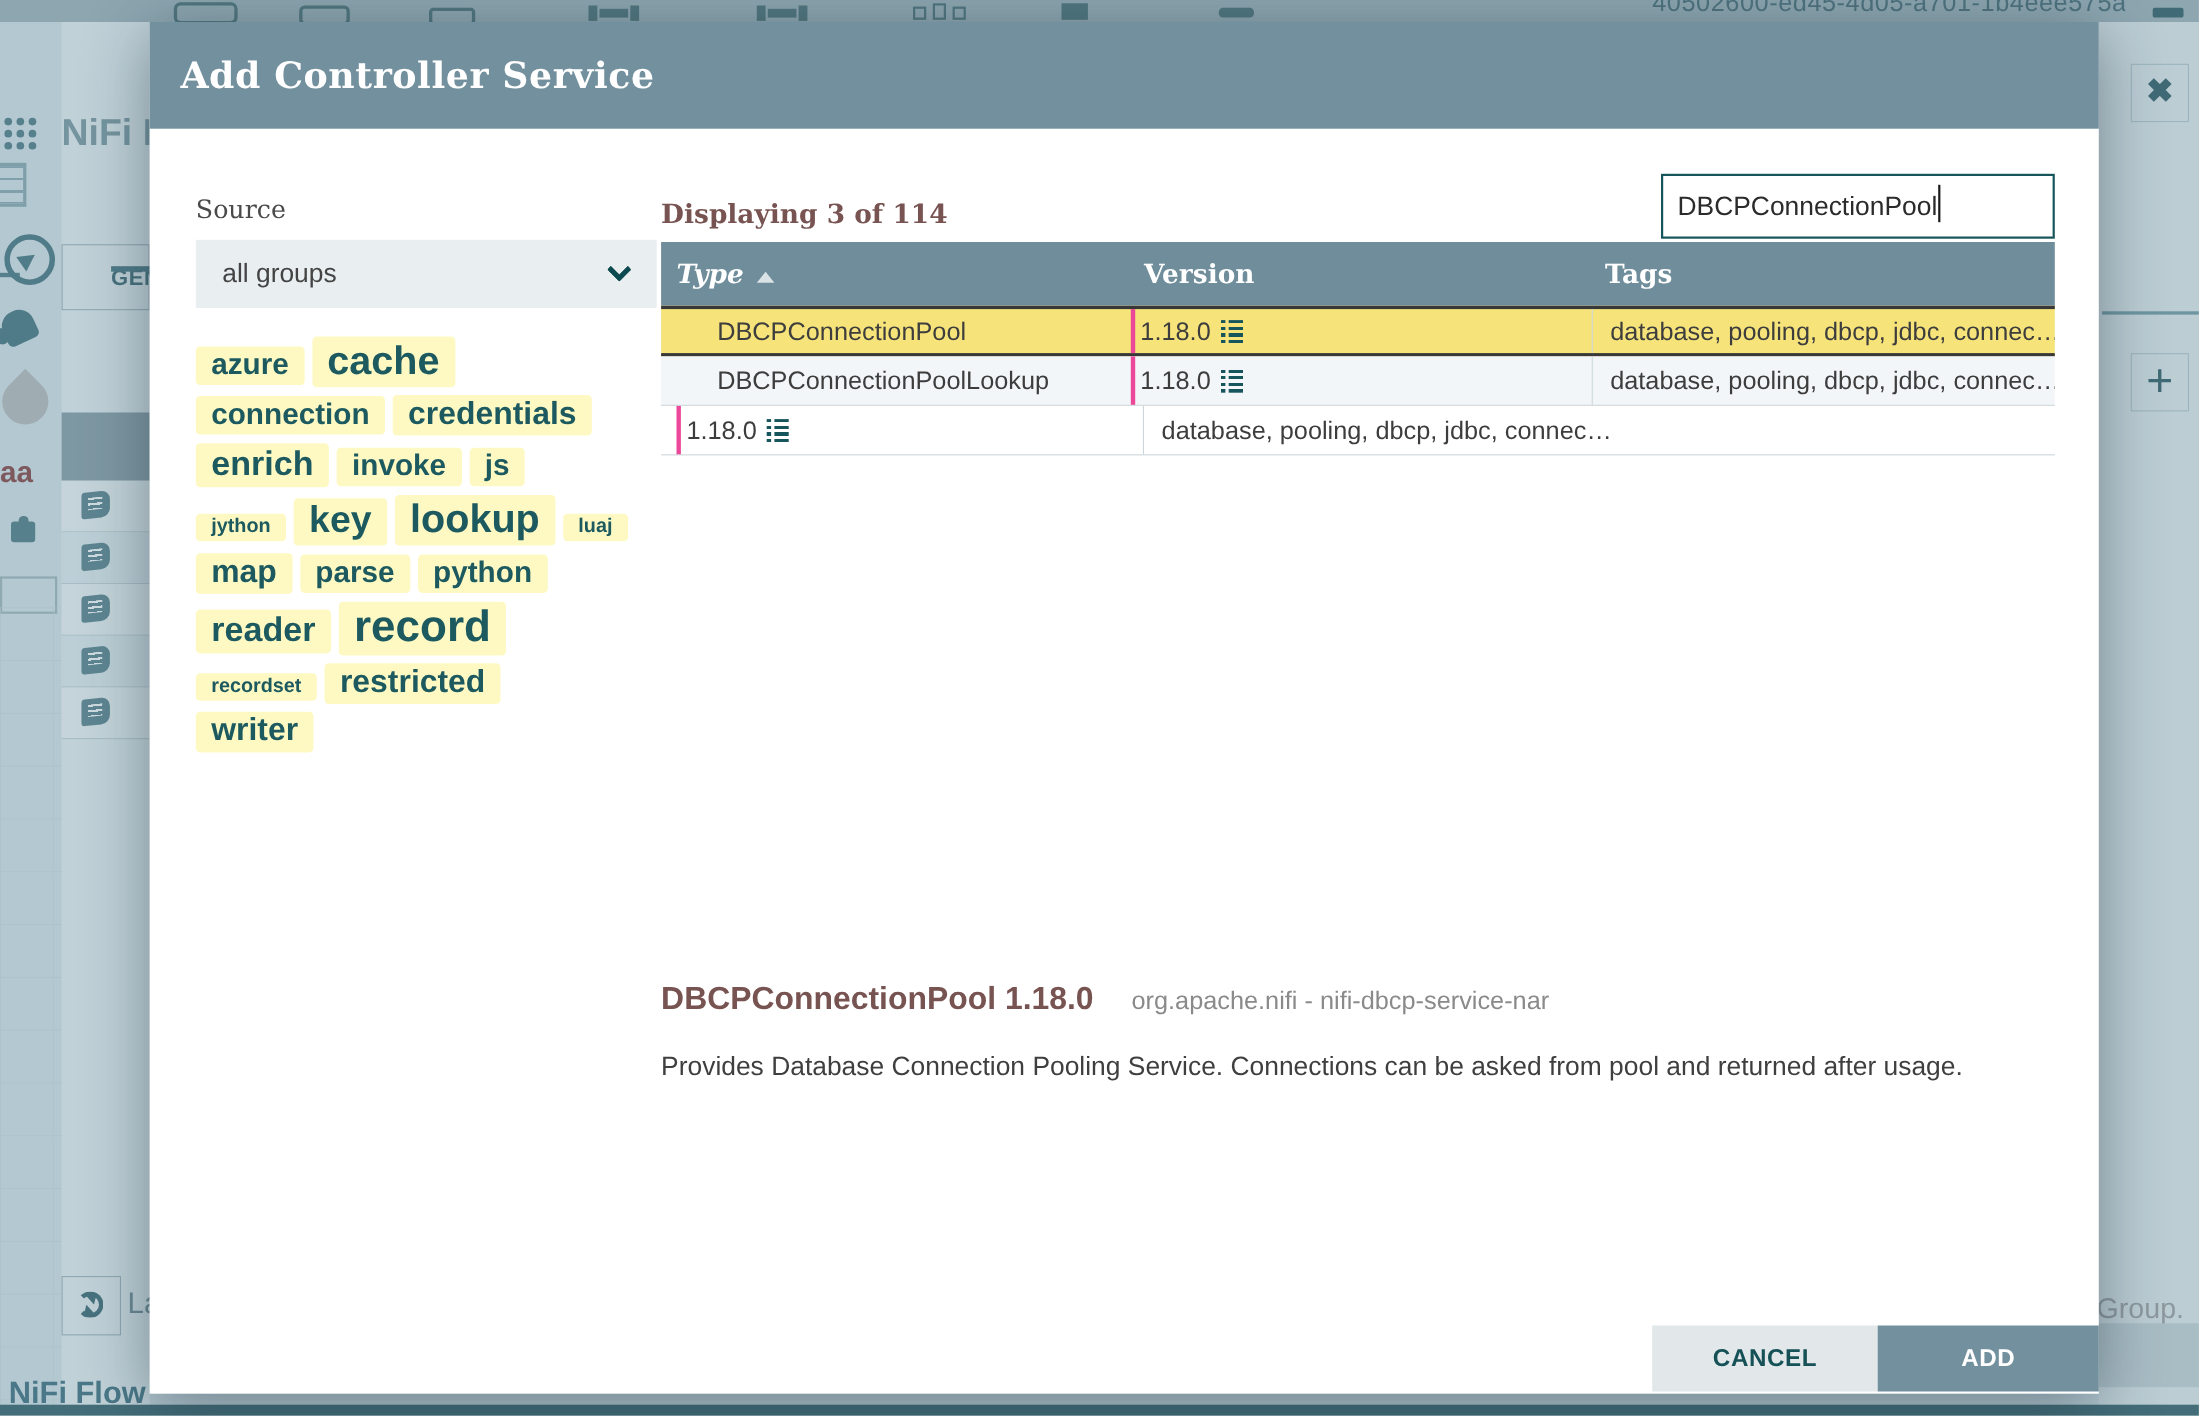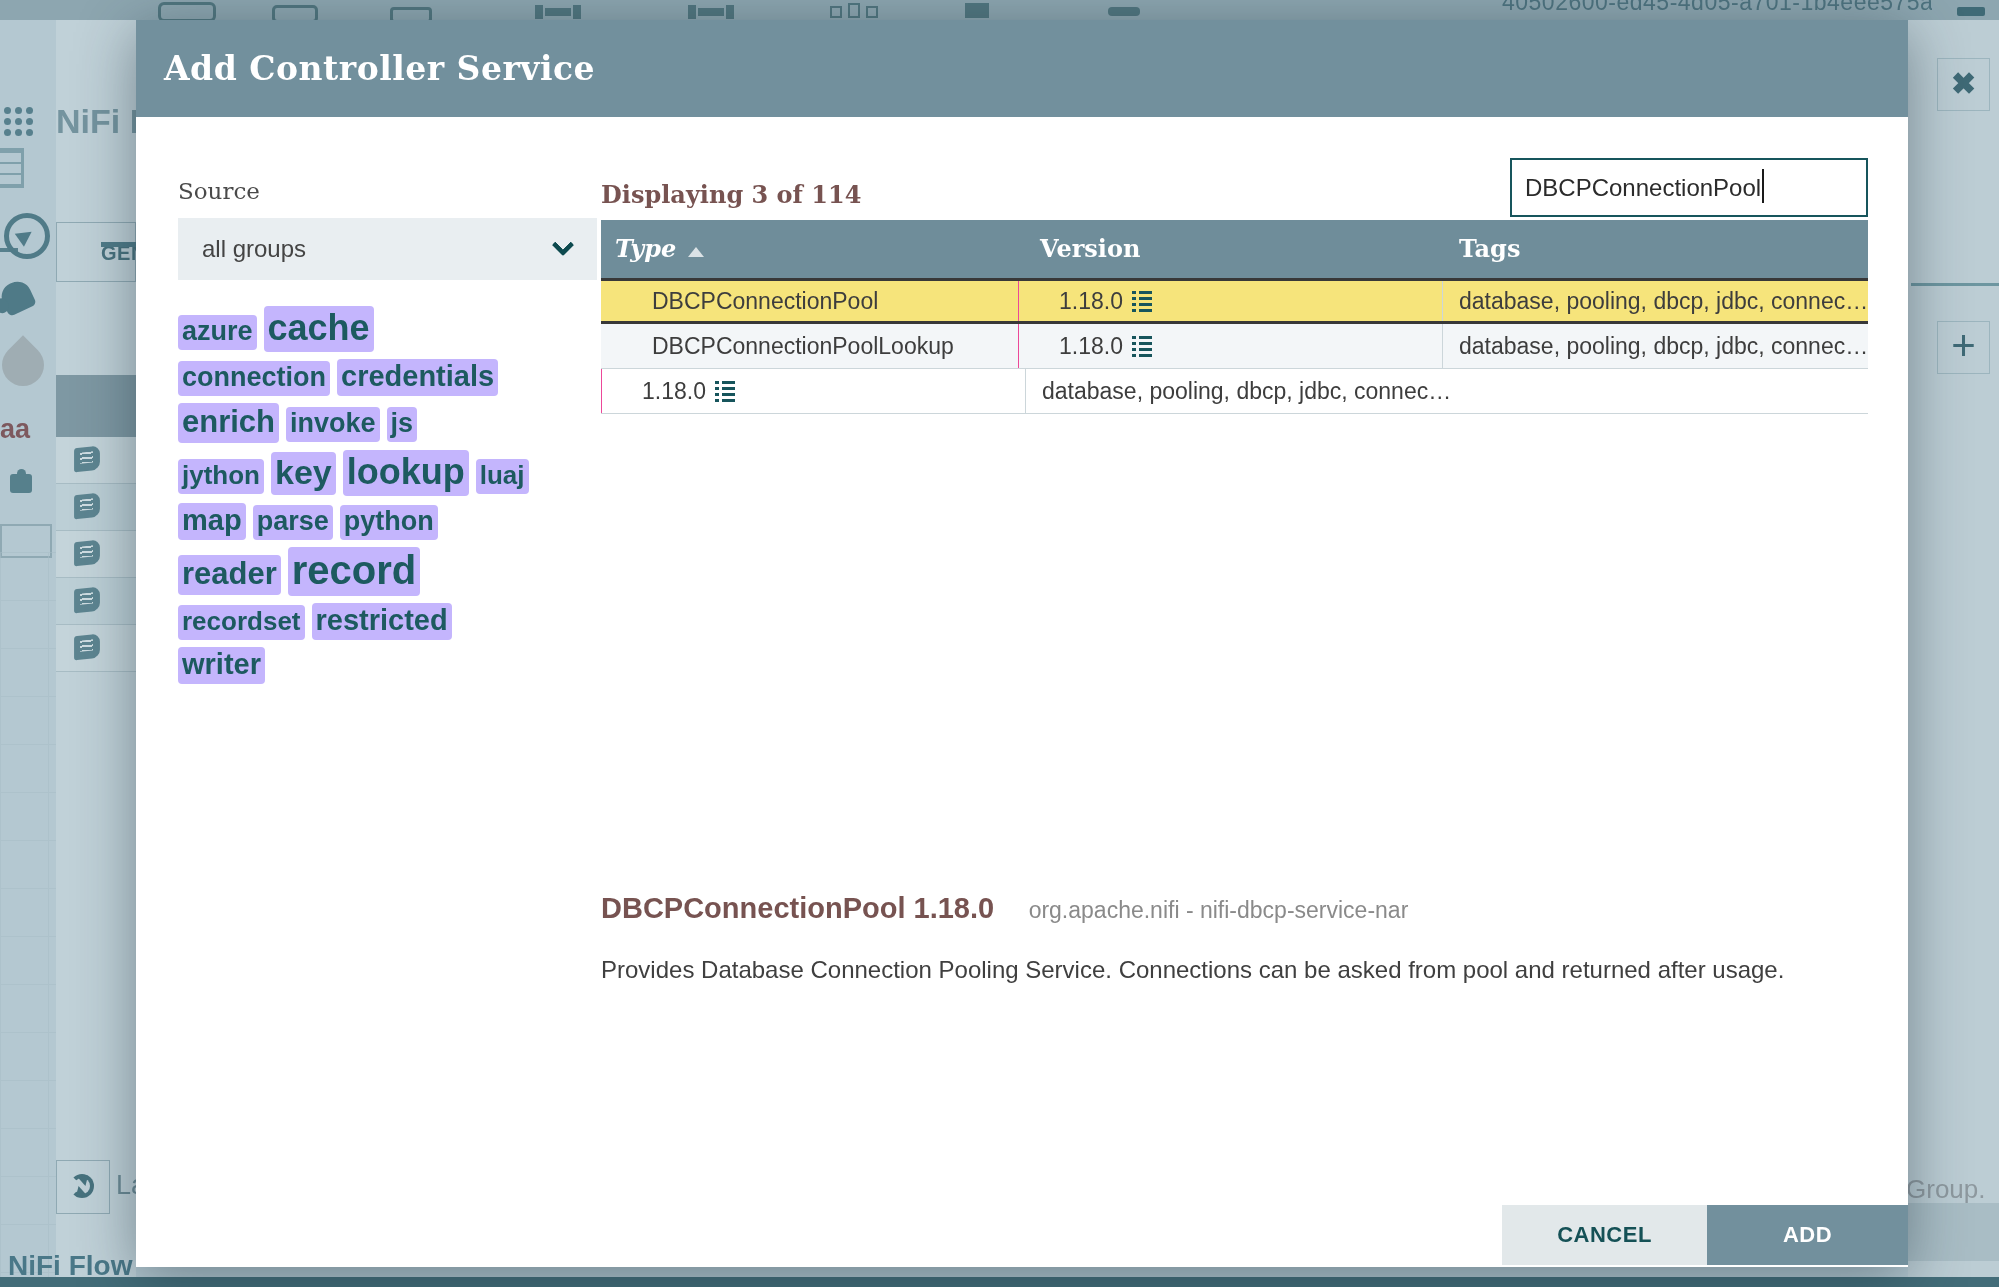--- a/index.html
+++ b/index.html
@@ -72,41 +72,41 @@
   .dialog-header { position:absolute; left:0; top:0; width:100%; height:97px; background:#72909d; }
   .dialog-title { position:absolute; left:28px; top:0; line-height:97px; font-family:"DejaVu Serif", serif; font-weight:bold; font-size:33px; color:#fff; letter-spacing:.5px; }
 
   .source-label { left:42px; top:158px; font-family:"DejaVu Serif", serif; font-size:23px; color:#4a4a4a; }
   .source-select { left:42px; top:198px; width:419px; height:62px; background:#e9eef1; cursor:pointer; }
   .source-value { position:absolute; left:24px; top:0; line-height:62px; font-size:24px; color:#444; }
   .chev { position:absolute; right:26px; top:19px; width:16px; height:16px; border-right:5px solid #0d4a4f; border-bottom:5px solid #0d4a4f; border-radius:2px; transform:rotate(45deg); }
 
   .tag-cloud { left:42px; top:286px; width:424px; }
   .tag-line { white-space:nowrap; margin-bottom:3px; }
-  .tag { display:inline-block; background:#c4b5fd; color:#1d5a60; font-weight:bold; border-radius:4px; padding:1px 4px 3px; margin:0 7px 4px 0; }
-  .fs26{font-size:26px;} .fs27{font-size:27px;} .fs29{font-size:29px;} .fs31{font-size:31px;}
+  .tag { display:inline-block; background:#fef9c3; color:#1d5a60; font-weight:bold; border-radius:4px; padding:1px 14px 3px; margin:0 7px 4px 0; }
+  .fs26{font-size:18px;} .fs27{font-size:27px;} .fs29{font-size:29px;} .fs31{font-size:31px;}
   .fs34{font-size:34px;} .fs36{font-size:36px;} .fs40{font-size:40px;}
 
   .displaying { left:465px; top:160px; font-family:"DejaVu Serif", serif; font-weight:bold; font-size:24px; color:#775351; }
 
   .filter-box { left:1374px; top:138px; width:358px; height:59px; border:2px solid #17555c; background:#fff; cursor:text; }
   .filter-text { position:absolute; left:13px; top:0; line-height:55px; font-size:24px; color:#2b2b2b; white-space:nowrap; }
   .caret { display:inline-block; width:2px; height:34px; background:#1a1a1a; vertical-align:-7px; margin-left:1px; }
 
   .svc-table { left:465px; top:200px; width:1267px; }
   .thead { display:flex; height:58px; background:#6f8d9a; color:#fff; font-family:"DejaVu Serif", serif; font-weight:bold; font-size:24px; }
   .th { line-height:58px; }
   .th-type { width:417px; padding-left:14px; font-style:italic; }
   .th-version { width:424px; padding-left:22px; }
   .th-tags { width:426px; padding-left:17px; }
   .tri-up { display:inline-block; width:0; height:0; border-left:8px solid transparent; border-right:8px solid transparent; border-bottom:10px solid rgba(255,255,255,.75); margin-left:12px; }
   .trow { display:flex; font-size:23px; color:#3d3d3d; cursor:pointer; }
   .trow .td { line-height:44px; height:44px; overflow:hidden; white-space:nowrap; }
   .td-type { width:417px; padding-left:51px; }
-  .td-version { width:424px; padding-left:40px; border-left:1px solid #ec4899; }
+  .td-version { width:424px; padding-left:5px; border-left:4px solid #ec4899;margin-left:14px; }
   .td-tags { width:426px; padding-left:16px; border-left:1px solid #ccd6da; }
   .row-selected { background:#f6e47b; border-top:3px solid #383838; border-bottom:3px solid #383838; }
   .row-selected .td { line-height:40px; height:40px; }
   .row-even { background:#f3f6f8; border-bottom:1px solid #ccd6da; }
   .row-odd { background:#fff; border-bottom:1px solid #ccd6da; }
   .list-icon { display:inline-block; width:21px; height:21px; margin-left:9px; vertical-align:-3px;
     background-image:repeating-linear-gradient(#17555c 0 3px, transparent 3px 6px),repeating-linear-gradient(#17555c 0 3px, transparent 3px 6px);
     background-size:4px 21px,13px 21px; background-position:0 0,7px 0; background-repeat:no-repeat; }
 
   .detail-line { left:465px; top:872px; white-space:nowrap; }

